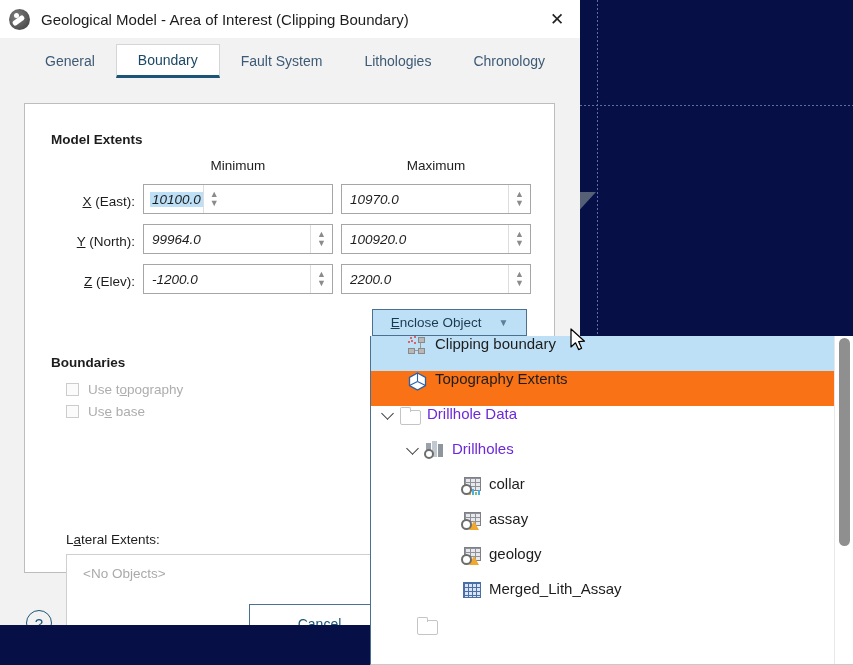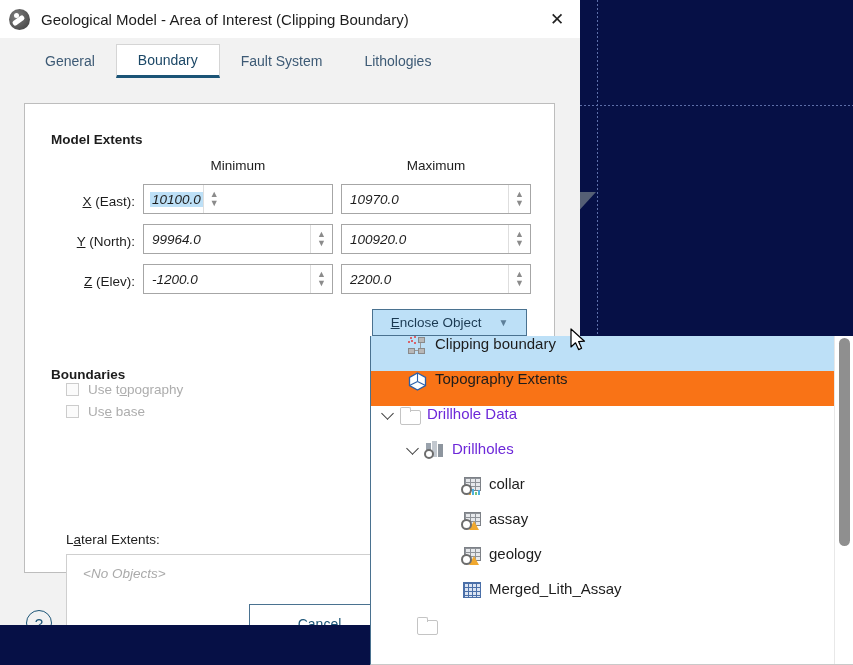--- a/index.html
+++ b/index.html
@@ -191,21 +191,20 @@
     position: absolute;
     left: 41px; top: 428px;
     font-size: 13.5px; color: #1d1d1d;
   }
   #lateral-box {
     position: absolute;
     left: 41px; top: 450px;
     width: 313px; height: 92px;
     border: 1px solid #cfcfcf;
     background: #ffffff;
-    font-style: italic;
   }
   #lateral-placeholder {
     position: absolute; left: 16px; top: 11px;
     font-size: 13.5px; color: #aaaaaa;
   }
   u { text-decoration: underline; }
 
   
   #help-btn {
     position: absolute;
@@ -384,20 +383,21 @@
     <div id="app-icon"></div>
     <div id="window-title">Geological Model - Area of Interest (Clipping Boundary)</div>
     <div id="close-btn">✕</div>
   </div>
 
   <div id="tabstrip">
     <div class="tab">General</div>
     <div class="tab active">Boundary</div>
     <div class="tab">Fault System</div>
     <div class="tab">Lithologies</div>
+    <div class="tab">Chronology</div>
   </div>
 
   <div id="panel">
 
     <div class="section-title" style="left:26px; top:28px;">Model Extents</div>
 
     <div class="col-head" style="left:118px; top:54px;">Minimum</div>
     <div class="col-head" style="left:316px; top:54px;">Maximum</div>
 
     <div class="row-label" style="left:0px; top:90px;"><u>X</u><span> (East):</span></div>
@@ -441,21 +441,21 @@
         </div>
     </div>
     <div class="spin" style="left:316px; top:160px;">
       <div class="val">2200.0</div>
       <div class="arrows">
           <span>▲</span>
           <span>▼</span>
         </div>
     </div>
 
-    <div class="section-title" style="left:26px; top:251px;margin-top:12px;">Boundaries</div>
+    <div class="section-title" style="left:26px; top:251px;">Boundaries</div>
 
     <div class="chk" style="left:41px; top:278px;">
       <span class="box"></span>
       <span><span>Use t</span><u>o</u><span>pography</span></span>
     </div>
     <div class="chk" style="left:41px; top:300px;">
       <span class="box"></span>
       <span><span>Us</span><u>e</u><span> base</span></span>
     </div>
 

